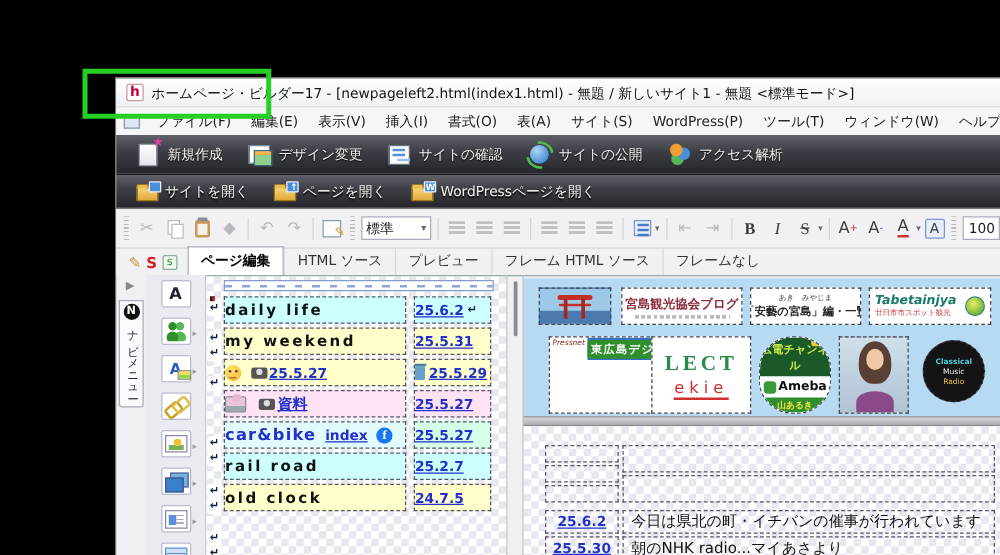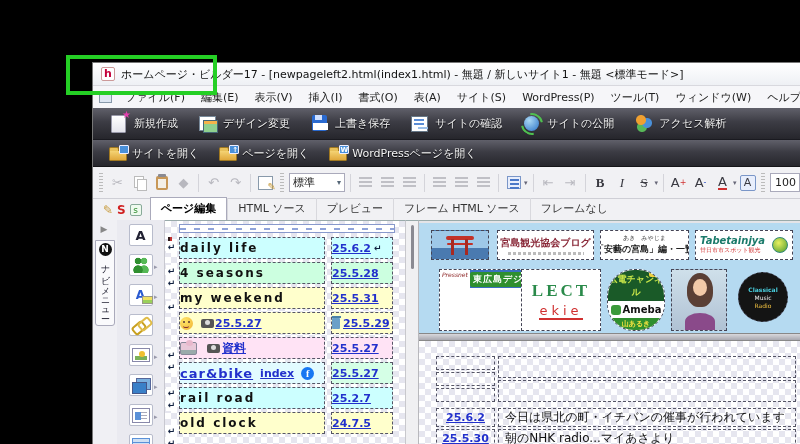--- a/index.html
+++ b/index.html
@@ -192,21 +192,21 @@
     background:#533; box-shadow:5px 0 0 #533; }
   .face::after { content:""; position:absolute; left:3px; top:7px; width:6px; height:3px;
     border-bottom:1.5px solid #833; border-radius:50%; }
   .typepig { display:inline-block; width:17px; height:13px; position:relative; flex:none;
     background:linear-gradient(#e8c8d8 60%,#9aa 60%); border:1px solid #889; border-radius:2px; }
   .typepig::before { content:""; position:absolute; left:5px; top:-3px; width:7px; height:6px;
     background:#e8b8cc; border-radius:50%; }
   .fb { display:inline-flex; width:13px; height:13px; border-radius:50%; background:#1877f2; color:#fff;
     font-weight:bold; font-size:10px; align-items:center; justify-content:center; flex:none;
     font-family:"Liberation Serif",serif; }
-  .biglink { font-size:13px; font-weight:bold; color:#2230cc; text-decoration:underline; letter-spacing:1px; }
+  .biglink { font-size:13px; font-weight:bold; color:#2230cc; letter-spacing:1px; }
   .midlink { font-size:11px; font-weight:bold; color:#2230cc; text-decoration:underline; }
 
   
   .frame-scroll { width:14px; flex:none; background:#f0f0f2; border-left:1px solid #c8c8cc;
     border-right:1px solid #b8b8bc; position:relative; border-top:1px solid #9aa; }
   .thumb { position:absolute; left:5px; top:4px; width:3px; height:44px; background:#8a8a92; border-radius:2px; }
 
   
   .right-frame { flex:1; position:relative; border-top:1px solid #9aa; min-width:0; }
   .blue-area { position:absolute; left:0; top:0; right:0; height:112px; background:#b5daf1; border-top:2px solid #e4e4e8; }
@@ -317,24 +317,20 @@
     <div class="toolbar-dark tb1">
       <div class="tb-btn">
         <span class="tbi ico-new"></span>
         <span class="tb-label">新規作成</span>
       </div>
       <div class="tb-btn">
         <span class="tbi ico-design"></span>
         <span class="tb-label">デザイン変更</span>
       </div>
       <div class="tb-btn">
-        <span class="tbi ico-save"></span>
-        <span class="tb-label">上書き保存</span>
-      </div>
-      <div class="tb-btn">
         <span class="tbi ico-check"></span>
         <span class="tb-label">サイトの確認</span>
       </div>
       <div class="tb-btn">
         <span class="tbi ico-globe"></span>
         <span class="tb-label">サイトの公開</span>
       </div>
       <div class="tb-btn">
         <span class="tbi ico-stats"></span>
         <span class="tb-label">アクセス解析</span>
@@ -512,28 +508,20 @@
         </div>
 
         <div class="menu-table">
           <div class="mrow">
             <div class="mcell l" style="background:#ccffff">
                 <span>daily life</span>
               </div>
             <div class="mcell r" style="background:#ccffff">
                 <span class="dlink">25.6.2</span>
                 <span class="ret-inline">↵</span>
-              </div>
-          </div>
-          <div class="mrow">
-            <div class="mcell l" style="background:#ccffe0">
-                <span>4 seasons</span>
-              </div>
-            <div class="mcell r" style="background:#ccffe0">
-                <span class="dlink">25.5.28</span>
               </div>
           </div>
           <div class="mrow">
             <div class="mcell l" style="background:#ffffcc">
                 <span>my weekend</span>
               </div>
             <div class="mcell r" style="background:#ffffcc">
                 <span class="dlink">25.5.31</span>
               </div>
           </div>

